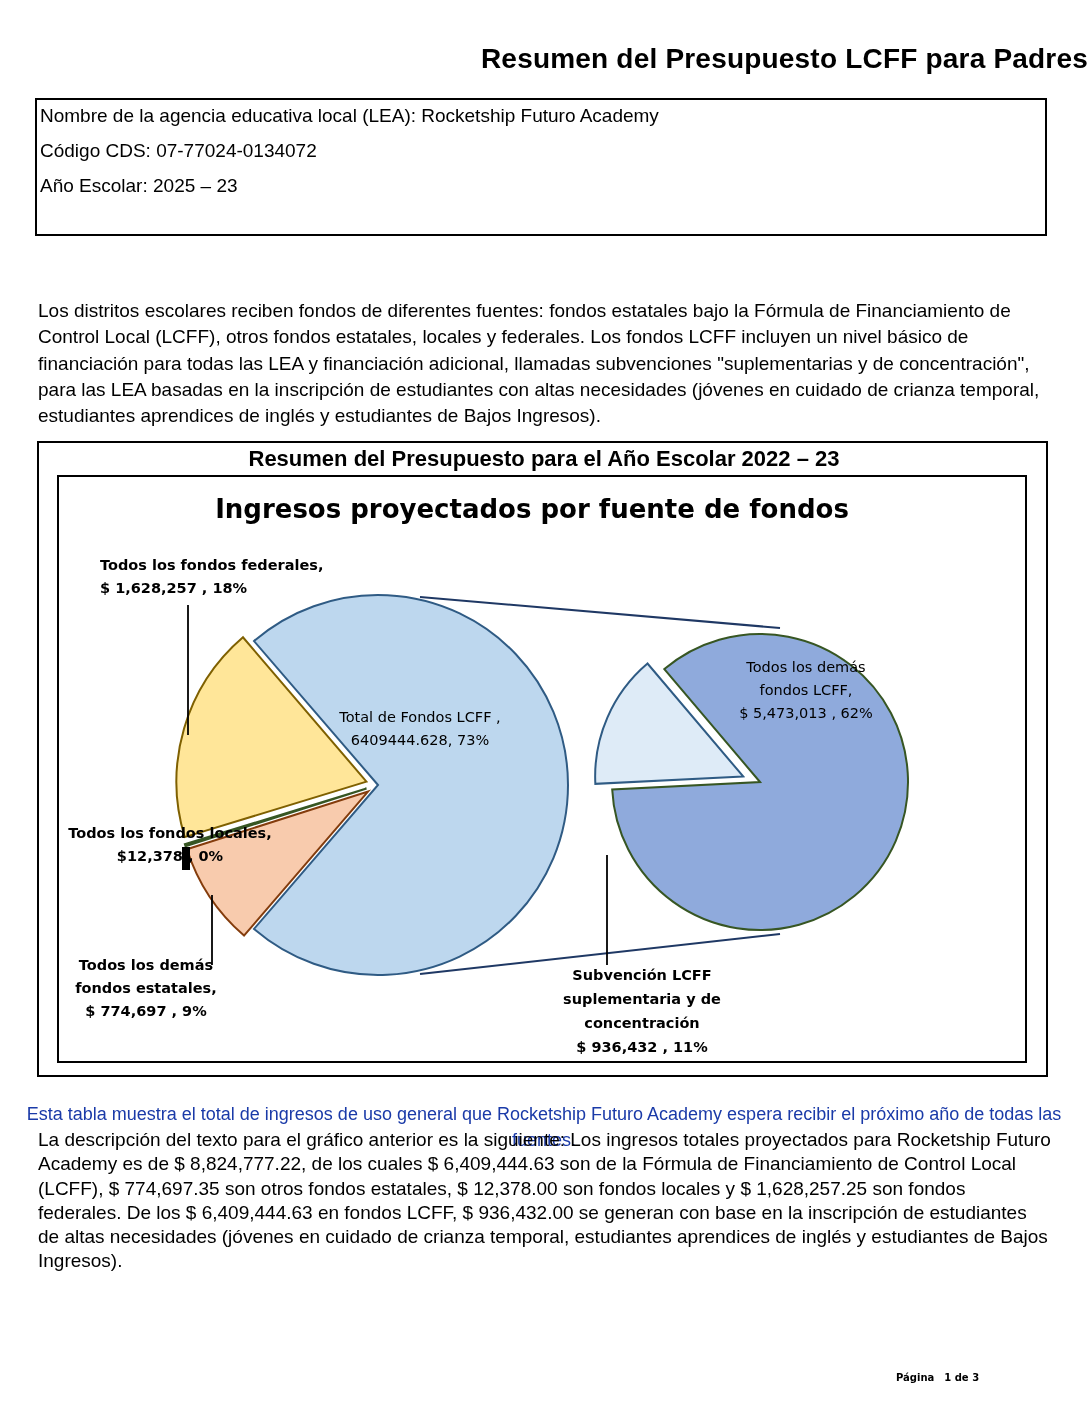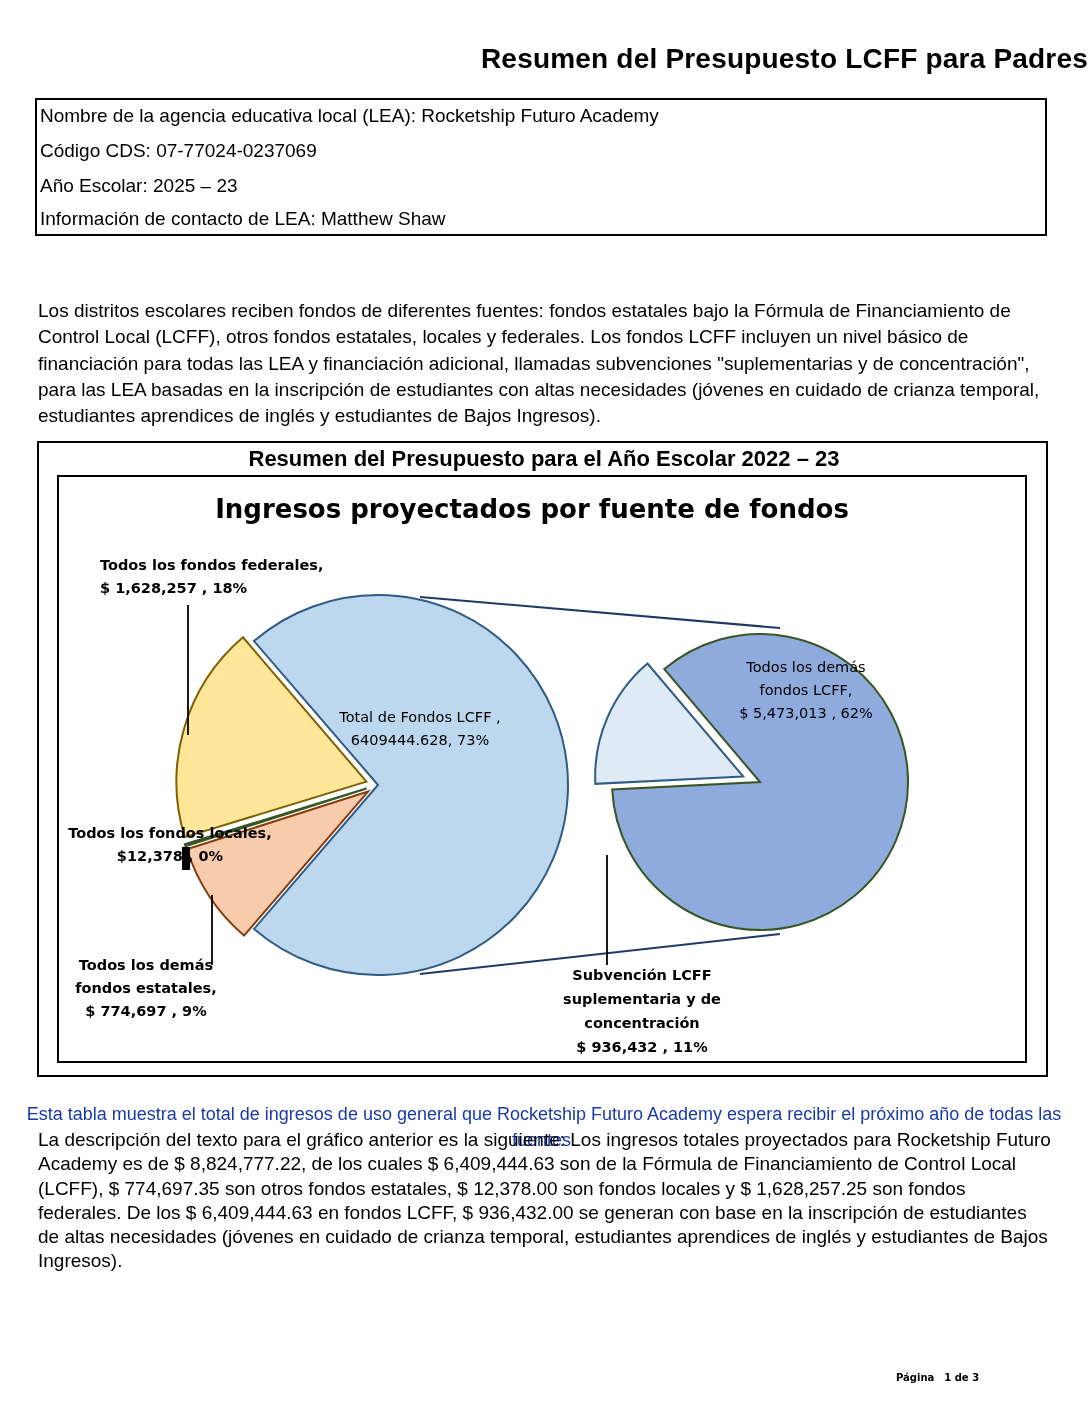--- a/index.html
+++ b/index.html
@@ -24,23 +24,22 @@
   #footer { left:896px; top:1372px; font-family:"DejaVu Sans", sans-serif; font-size:10px; font-weight:bold; }
   #footer span { margin-right:10px; }
 </style>
 </head>
 <body>
 
 <div id="doc-title" class="abs">Resumen del Presupuesto LCFF para Padres</div>
 
 <div id="info-box" class="abs">
   <div class="info-line" style="top:5px">Nombre de la agencia educativa local (LEA): Rocketship Futuro Academy</div>
-  <div class="info-line" style="top:40px">Código CDS: 07-77024-0237069</div>
+  <div class="info-line" style="top:40px">Código CDS: 07-77024-0134072</div>
   <div class="info-line" style="top:75px">Año Escolar: 2025 – 23</div>
-  <div class="info-line" style="top:108px">Información de contacto de LEA: Matthew Shaw</div>
 </div>
 
 <div id="intro" class="abs">Los distritos escolares reciben fondos de diferentes fuentes: fondos estatales bajo la Fórmula de Financiamiento de Control Local (LCFF), otros fondos estatales, locales y federales. Los fondos LCFF incluyen un nivel básico de financiación para todas las LEA y financiación adicional, llamadas subvenciones "suplementarias y de concentración", para las LEA basadas en la inscripción de estudiantes con altas necesidades (jóvenes en cuidado de crianza temporal, estudiantes aprendices de inglés y estudiantes de Bajos Ingresos).</div>
 
 <div id="chart-outer" class="abs"></div>
 <div id="chart-section-title" class="abs">Resumen del Presupuesto para el Año Escolar 2022 – 23</div>
 <div id="chart-inner" class="abs"></div>
 
 <svg id="chart-svg" class="abs" width="1088" height="1408">
   <text class="chart-title" x="532" y="518" text-anchor="middle">Ingresos proyectados por fuente de fondos</text>

